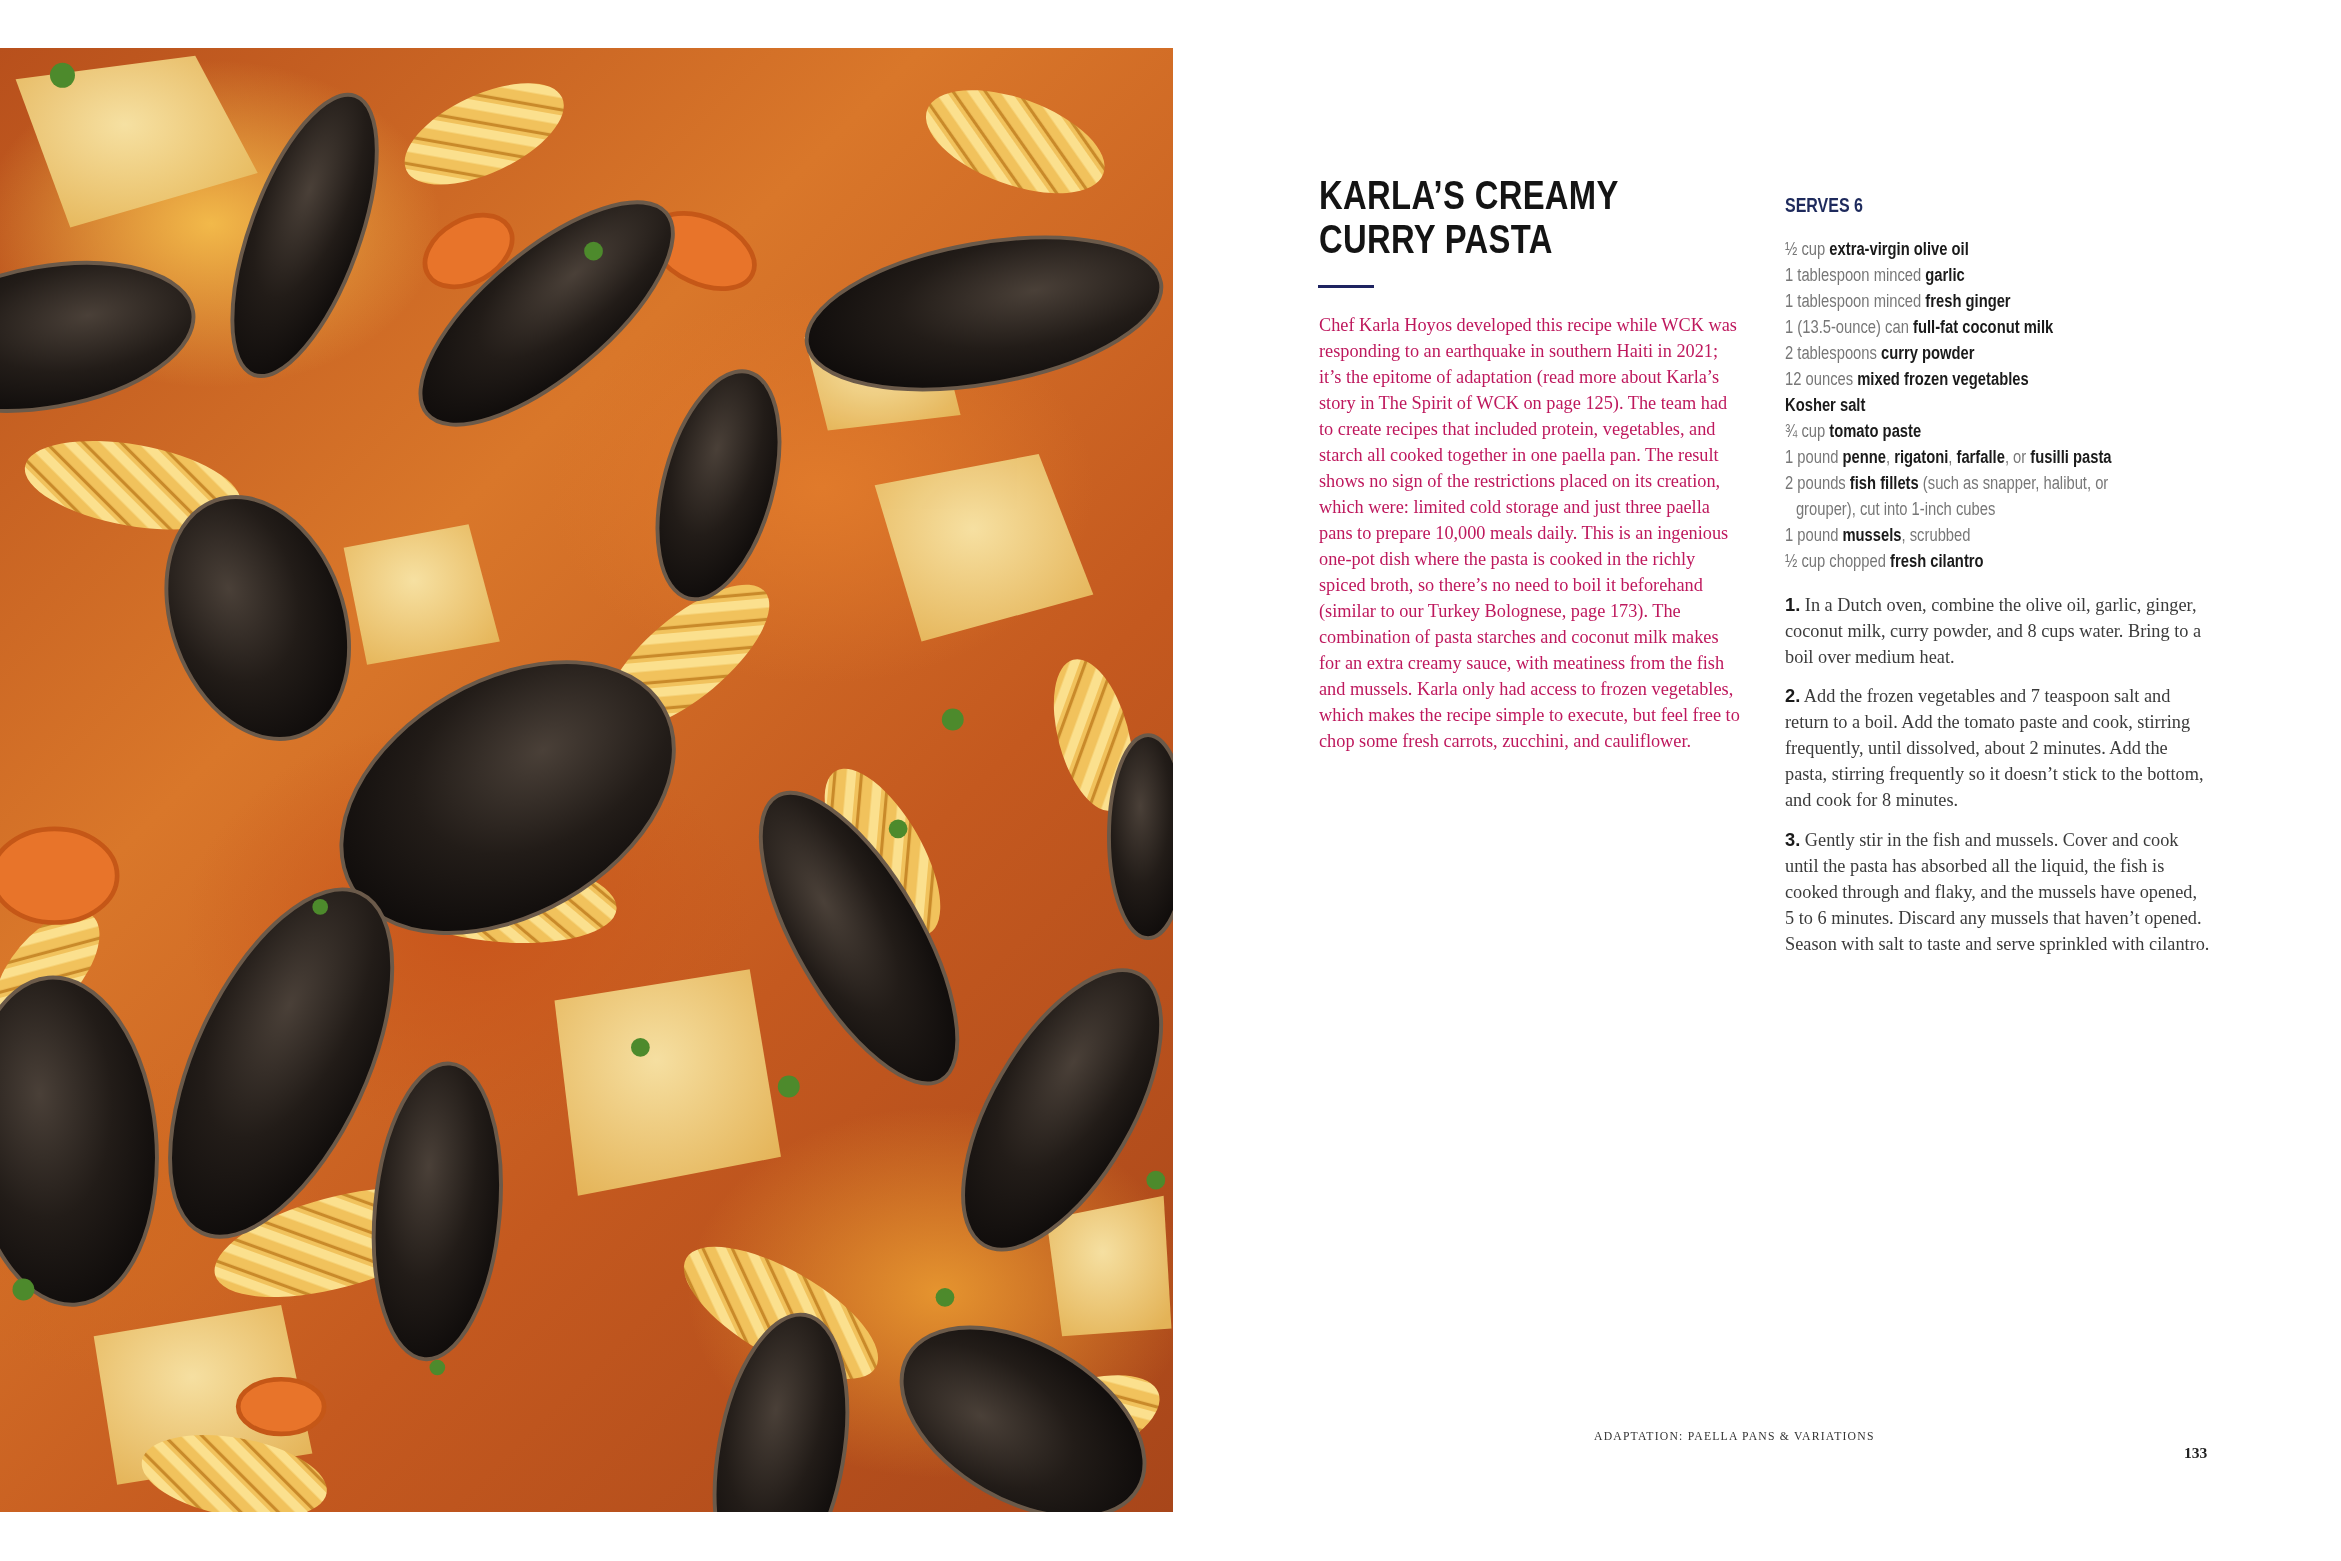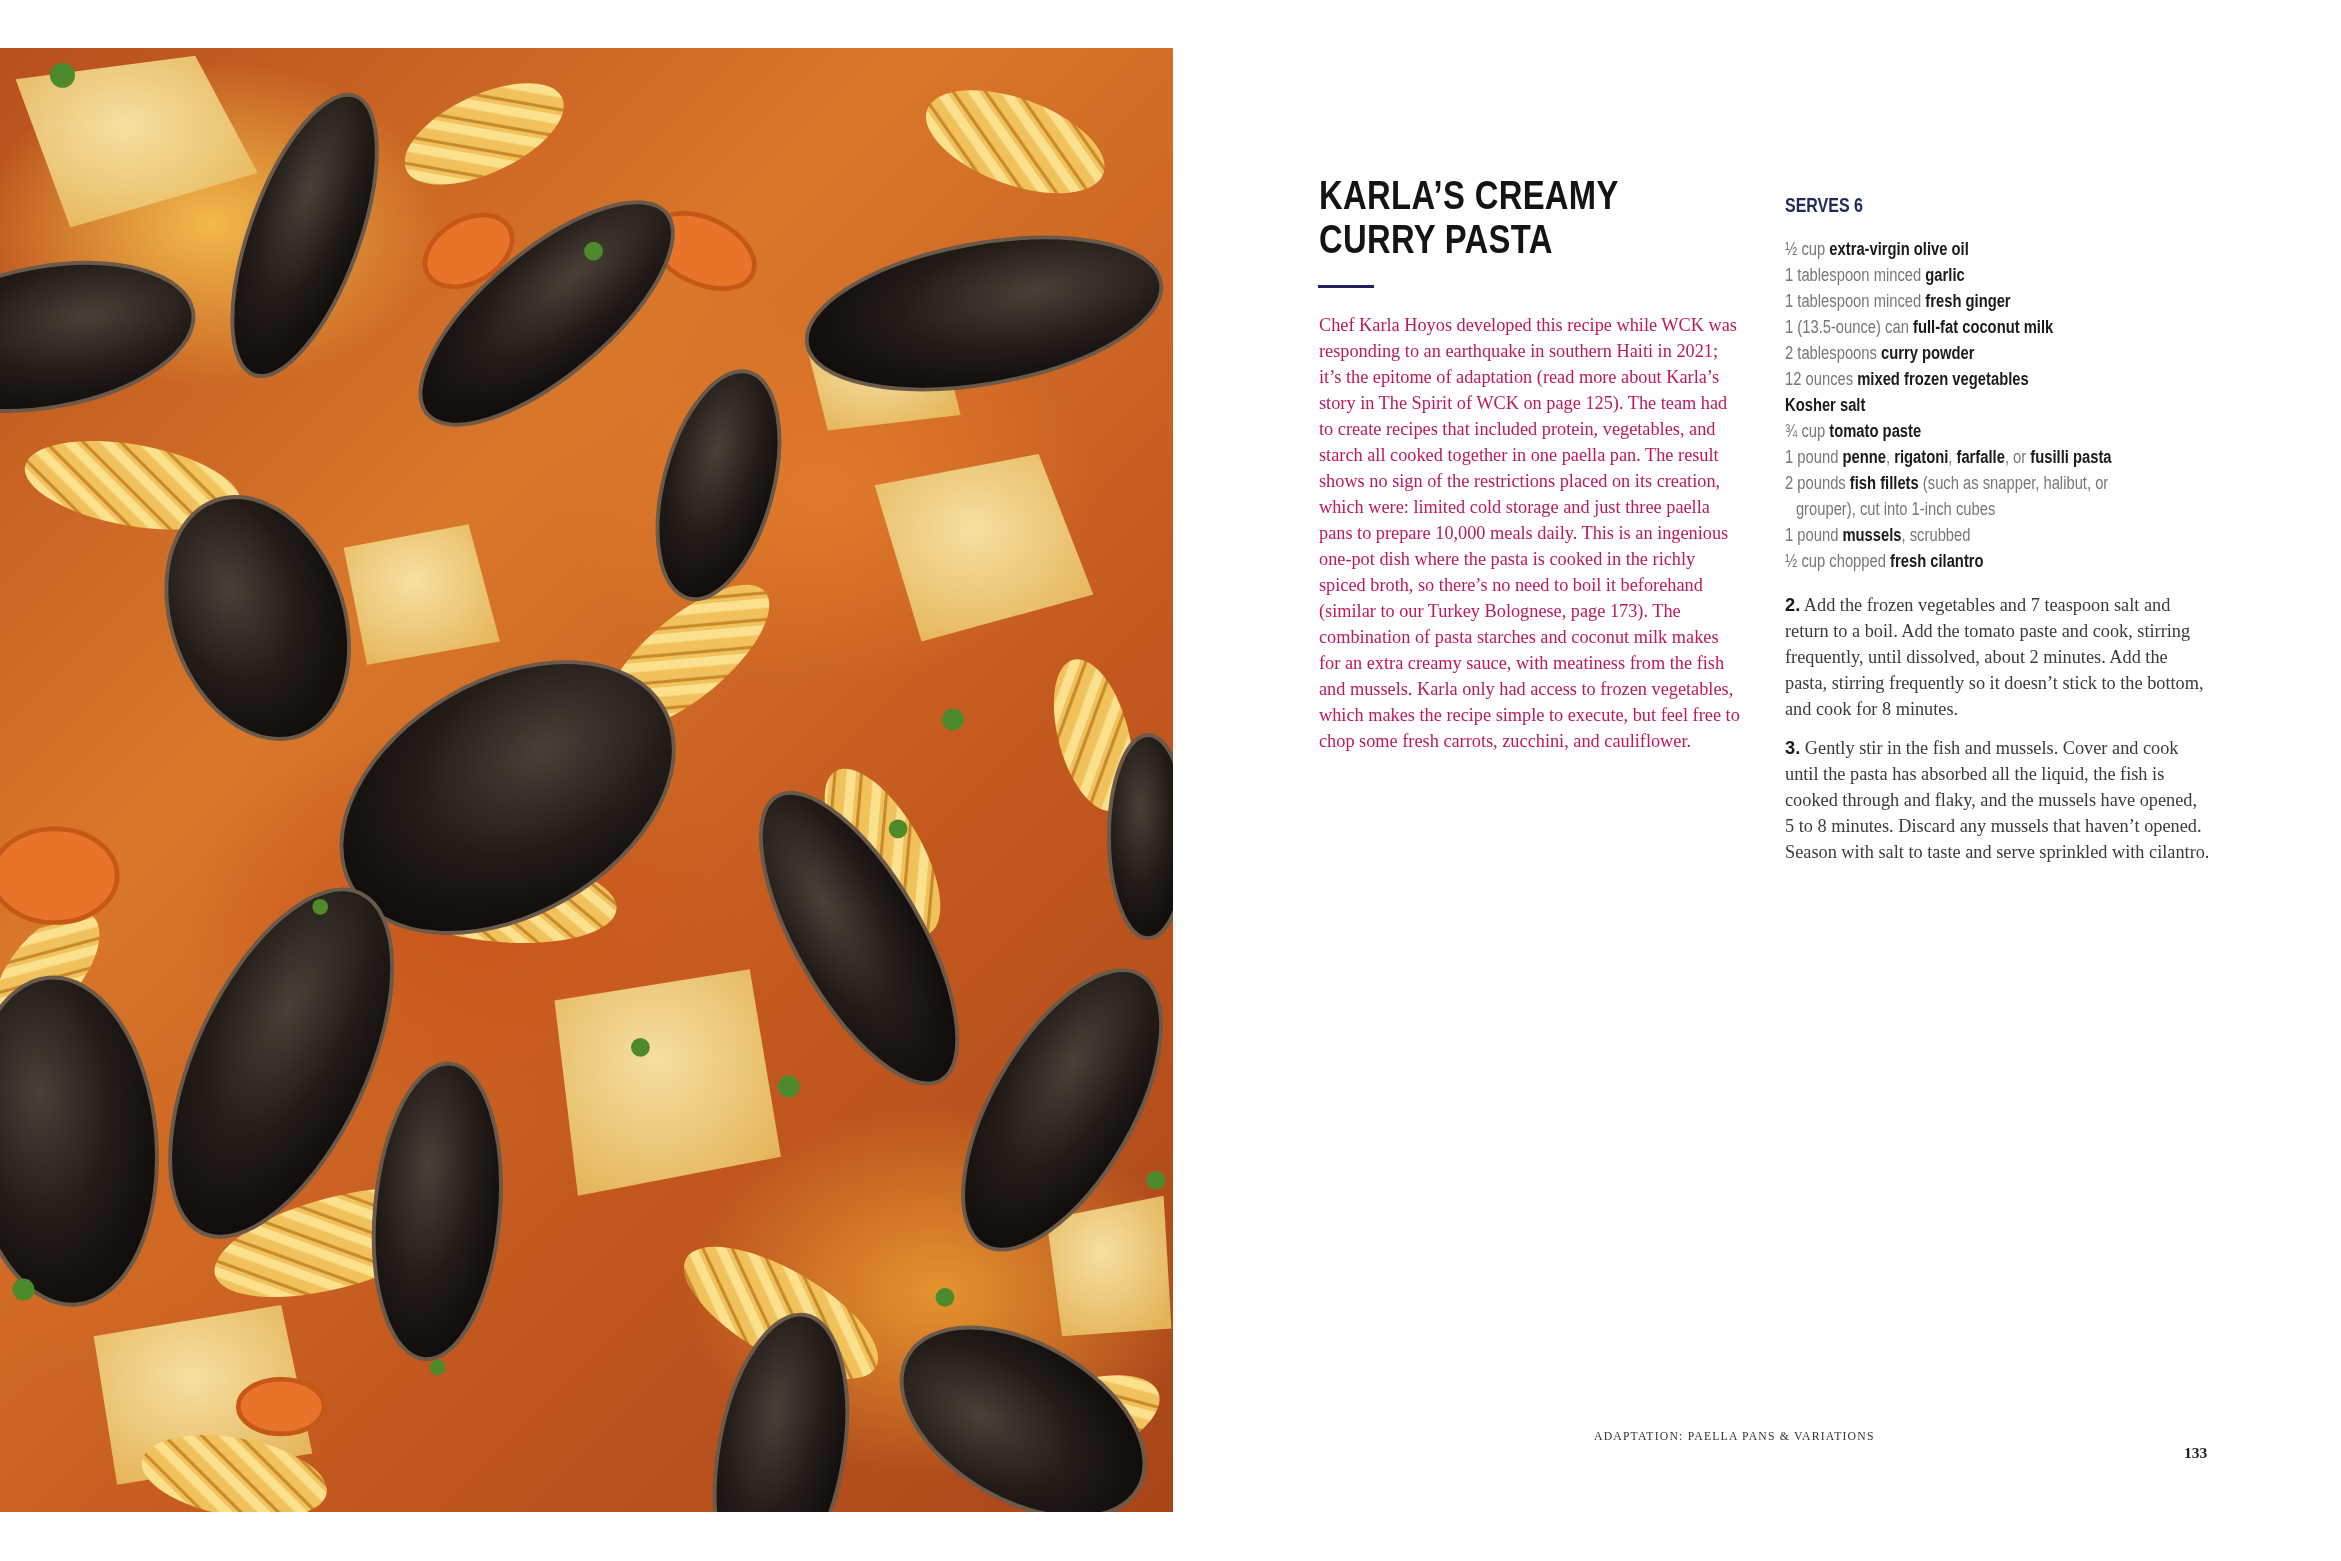--- a/index.html
+++ b/index.html
@@ -174,19 +174,20 @@
   <li><span class="qty">12 ounces </span><span class="item">mixed frozen vegetables</span></li>
   <li><span class="item">Kosher salt</span></li>
   <li><span class="qty">¾ cup </span><span class="item">tomato paste</span></li>
   <li><span class="qty">1 pound </span><span class="item">penne</span><span class="note">, </span><span class="item">rigatoni</span><span class="note">, </span><span class="item">farfalle</span><span class="note">, or </span><span class="item">fusilli pasta</span></li>
   <li style="width:425px"><span class="qty">2 pounds </span><span class="item">fish fillets</span><span class="note"> (such as snapper, halibut, or grouper), cut into 1-inch cubes</span></li>
   <li><span class="qty">1 pound </span><span class="item">mussels</span><span class="note">, scrubbed</span></li>
   <li><span class="qty">½ cup chopped </span><span class="item">fresh cilantro</span></li>
 </ul>
 
 <ol class="steps">
+  <li><span class="num">1.</span><span> In a Dutch oven, combine the olive oil, garlic, ginger, coconut milk, curry powder, and 8 cups water. Bring to a boil over medium heat.</span></li>
   <li><span class="num">2.</span><span> Add the frozen vegetables and 7 teaspoon salt and return to a boil. Add the tomato paste and cook, stirring frequently, until dissolved, about 2 minutes. Add the pasta, stirring frequently so it doesn’t stick to the bottom, and cook for 8 minutes.</span></li>
-  <li><span class="num">3.</span><span> Gently stir in the fish and mussels. Cover and cook until the pasta has absorbed all the liquid, the fish is cooked through and flaky, and the mussels have opened, 5 to 8 minutes. Discard any mussels that haven’t opened. Season with salt to taste and serve sprinkled with cilantro.</span></li>
+  <li><span class="num">3.</span><span> Gently stir in the fish and mussels. Cover and cook until the pasta has absorbed all the liquid, the fish is cooked through and flaky, and the mussels have opened, 5 to 6 minutes. Discard any mussels that haven’t opened. Season with salt to taste and serve sprinkled with cilantro.</span></li>
 </ol>
 
 <p class="footer-section">Adaptation: Paella Pans &amp; Variations</p>
 <p class="page-number">133</p>
 
 
 </body></html>

